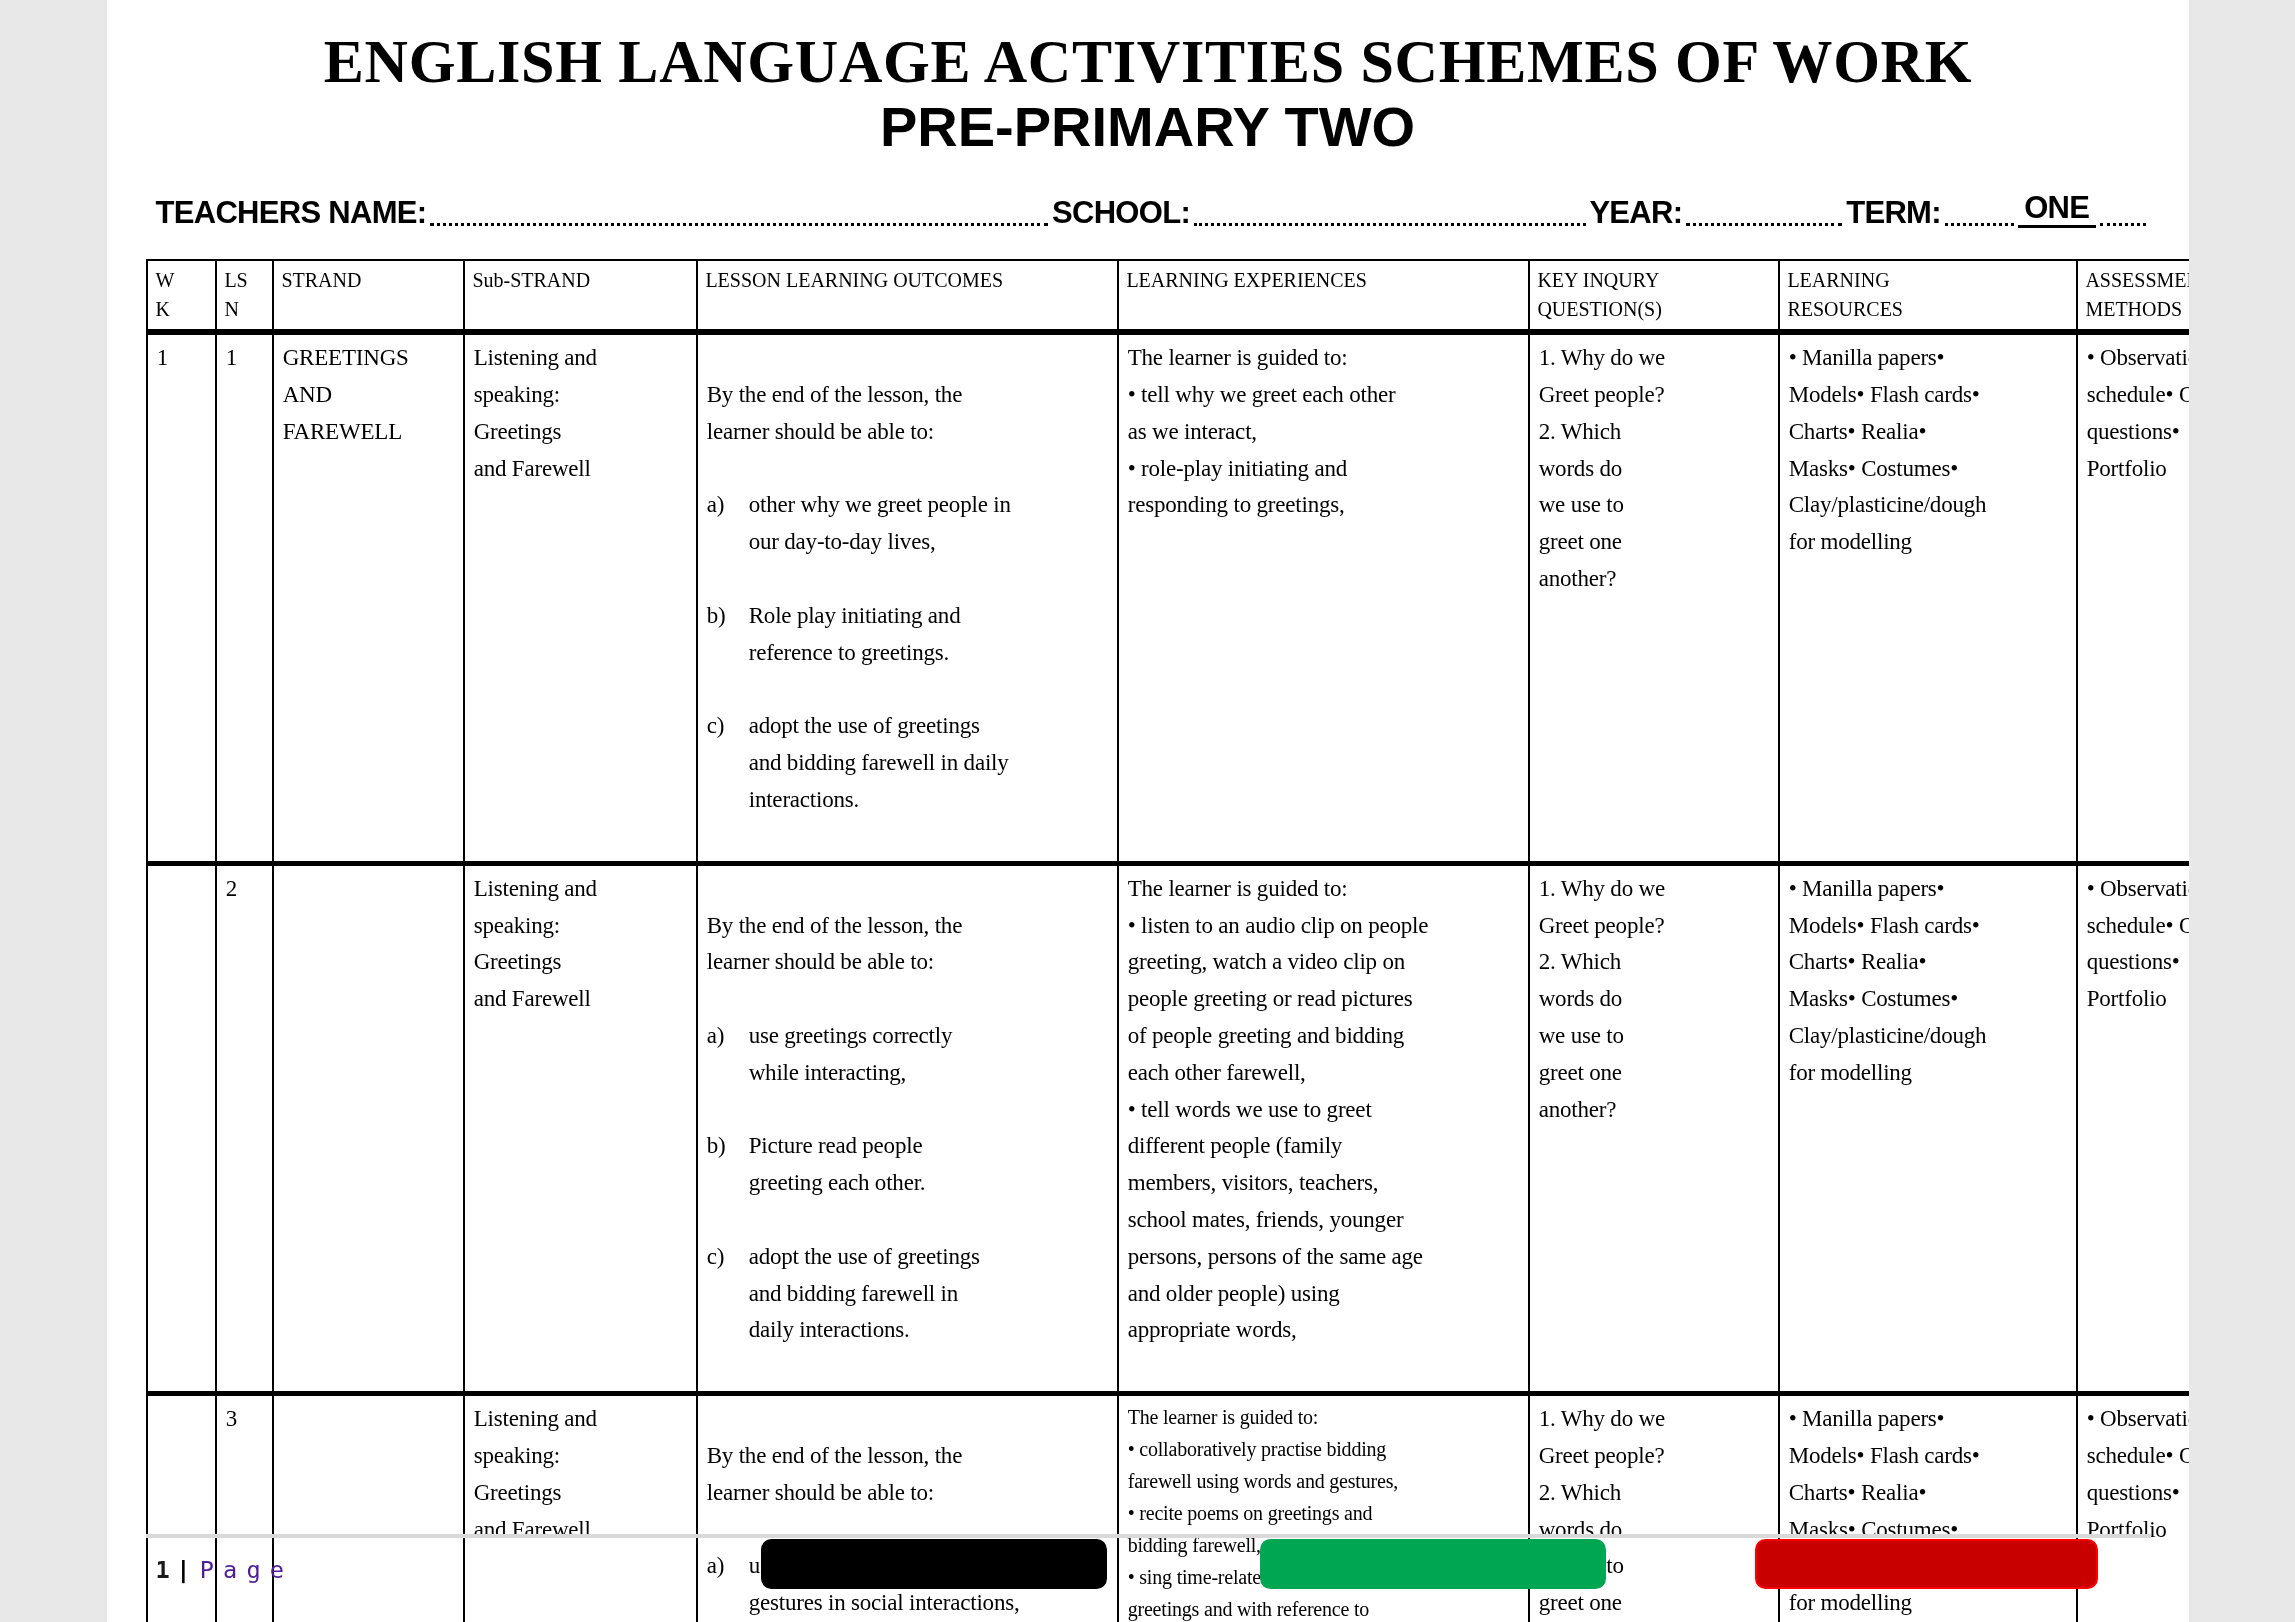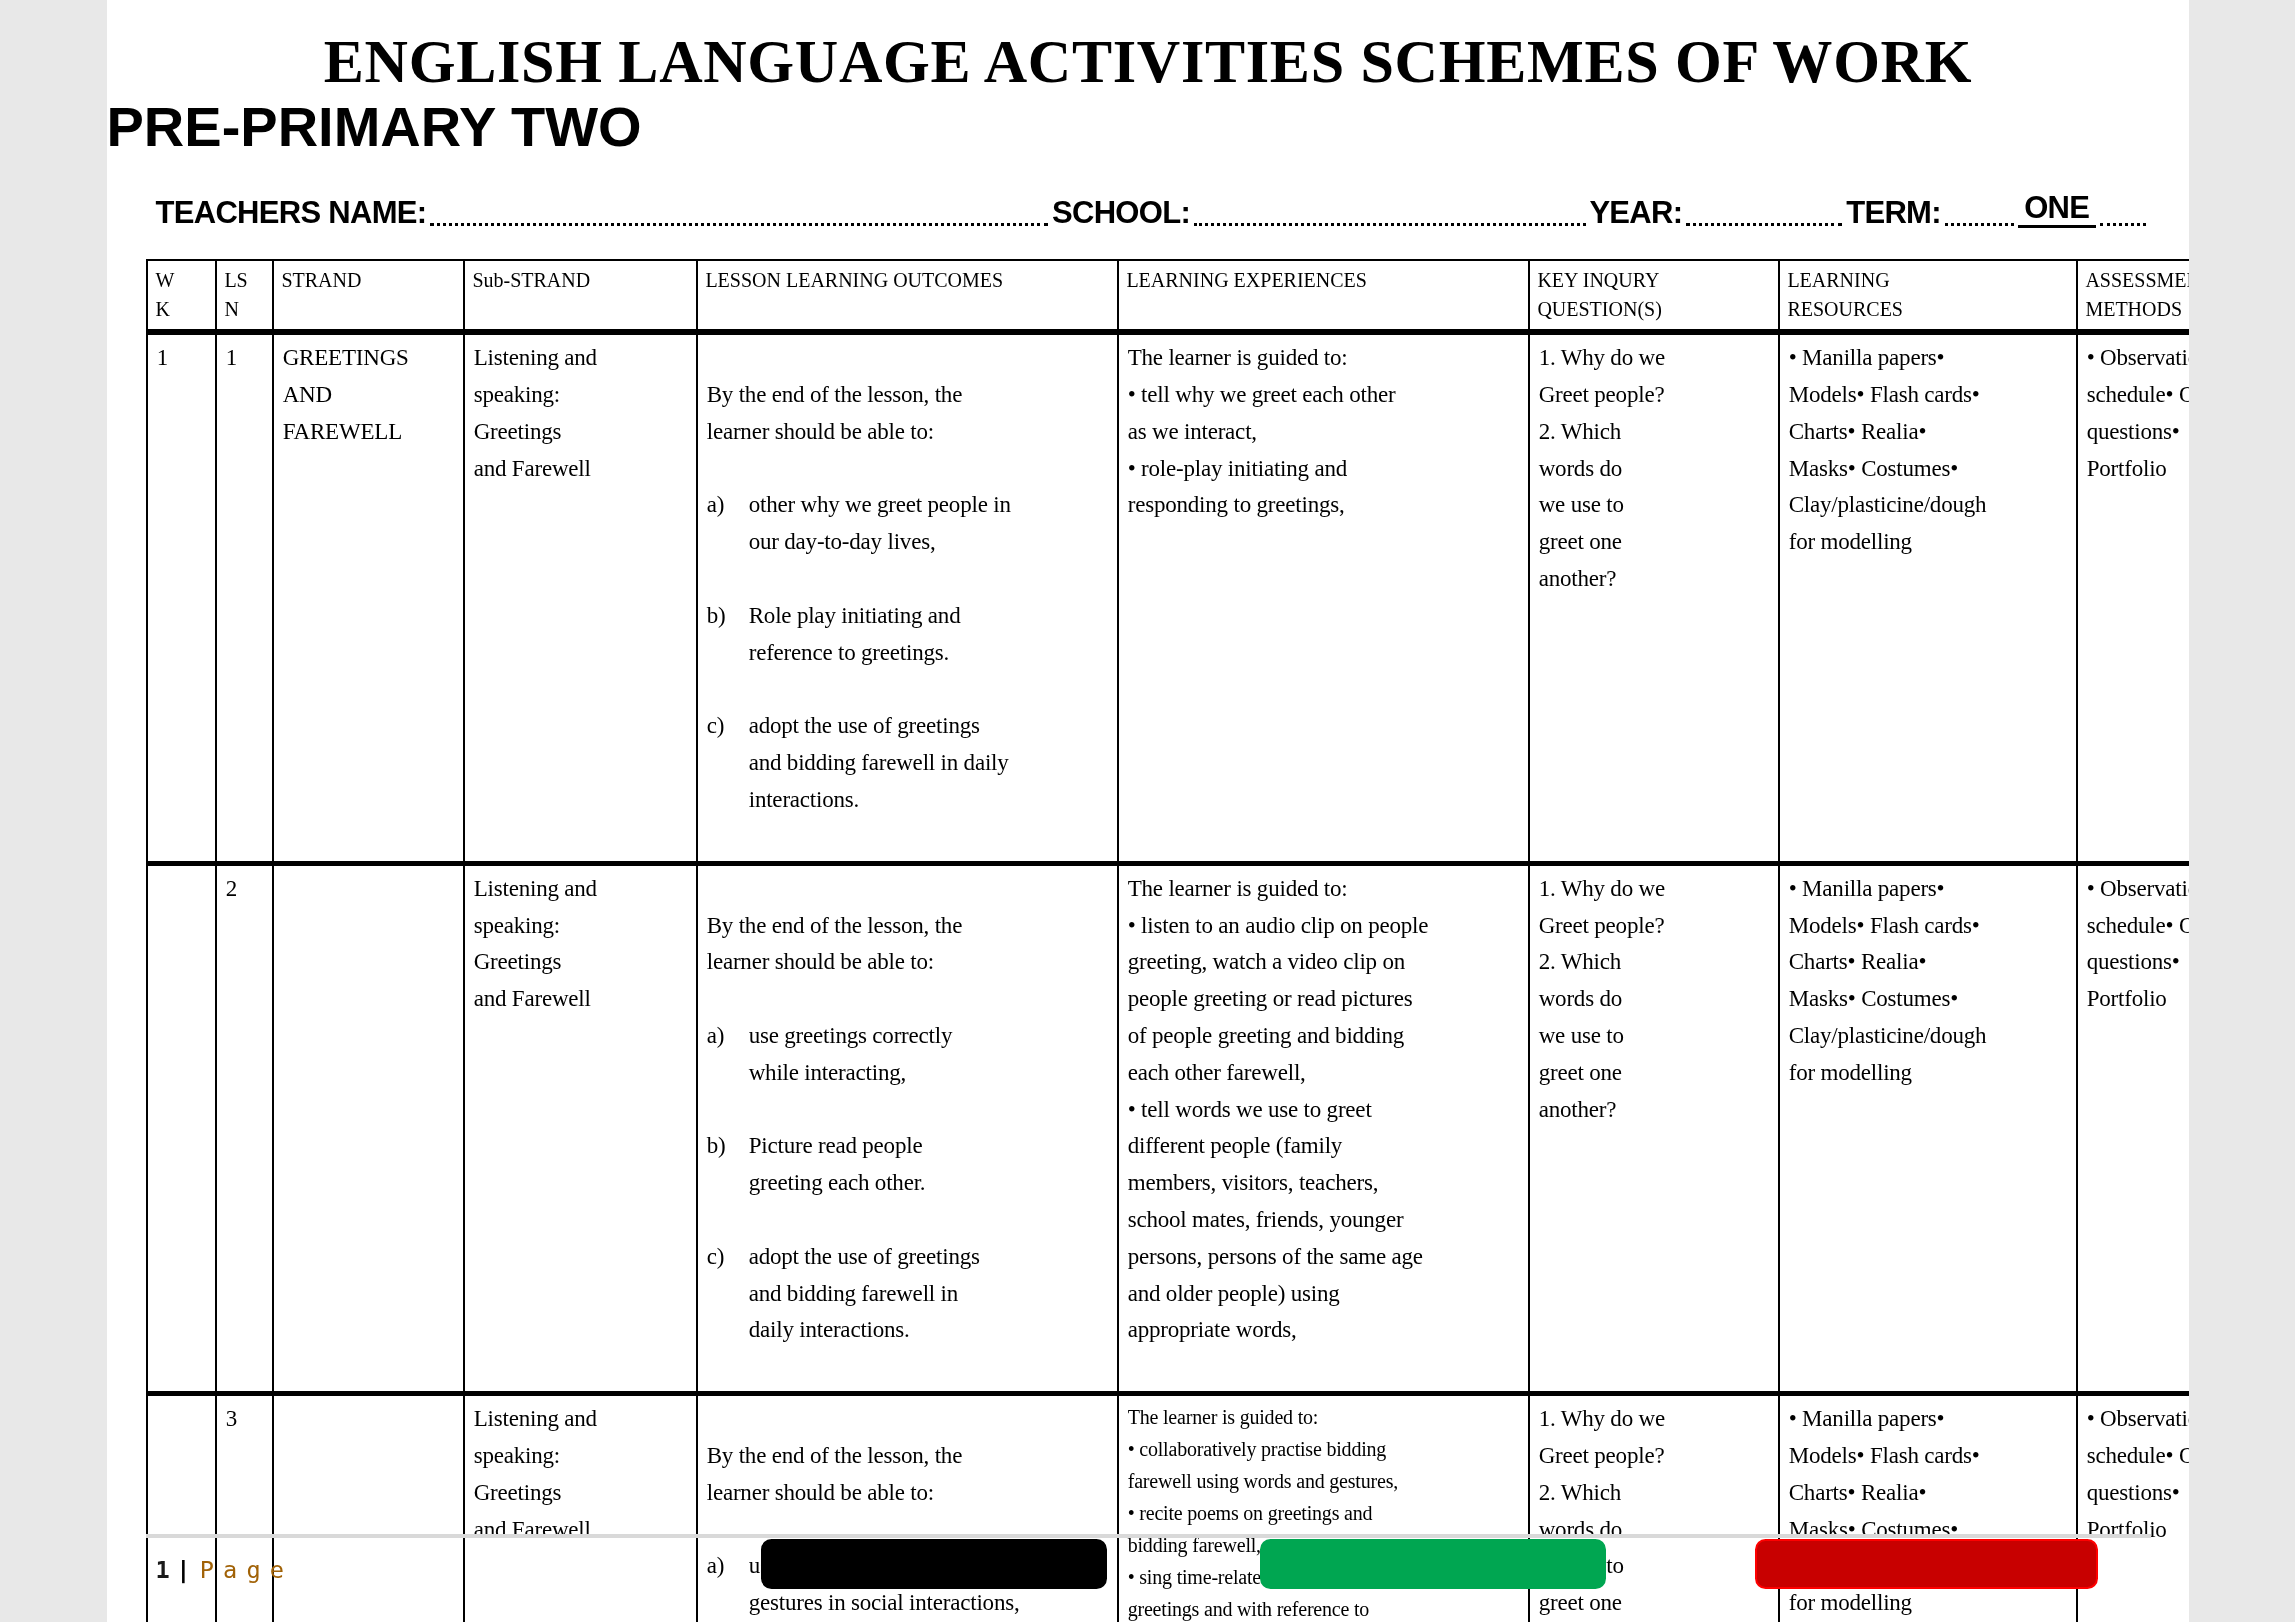--- a/index.html
+++ b/index.html
@@ -10,21 +10,21 @@
   }
   
   .doc-title {
     margin:30px 0 0 0; text-align:center;
     font-family:"Liberation Serif", serif; font-weight:bold;
     font-size:62px; line-height:1.0; letter-spacing:0.7px;
     transform:scaleX(0.97); transform-origin:center;
     white-space:nowrap;
   }
   .doc-subtitle {
-    margin:6.5px 0 0 0; text-align:left;
+    margin:6.5px 0 0 0; text-align:center;
     font-family:"Liberation Sans", sans-serif; font-weight:bold;
     font-size:56px; line-height:1.0; letter-spacing:0px;
   }
   
   .info-line {
     display:flex; align-items:flex-end;
     margin:29px 39px 0 49px;
     font-family:"Liberation Sans", sans-serif; font-weight:bold;
     font-size:31px; line-height:1.05; letter-spacing:-0.7px;
   }
@@ -67,21 +67,21 @@
   .footer-rule {
     position:absolute; left:39px; right:38px; top:1534px;
     height:3.9px; background:#d9d9d9;
   }
   .page-label {
     position:absolute; left:49px; top:1559px;
     font-family:"DejaVu Sans Mono", monospace; font-size:23.6px; line-height:1;
   }
   .page-label .num { font-weight:bold; color:#1a1a1a; }
   .page-label .sep { color:#000; font-weight:bold; margin:0 9.2px 0 6.5px; }
-  .page-label .word { color:#a16207; letter-spacing:9.2px; }
+  .page-label .word { color:#4c1d95; letter-spacing:9.2px; }
   .bar {
     position:absolute; top:1539px; height:46px;
     border-radius:10.5px; border:2.6px solid #000;
   }
   .bar.b1 { left:654px; width:342px; }
   .bar.b2 { left:1153px; width:342px; }
   .bar.b3 { left:1648px; width:339px; }
 </style>
 </head>
 <body>

